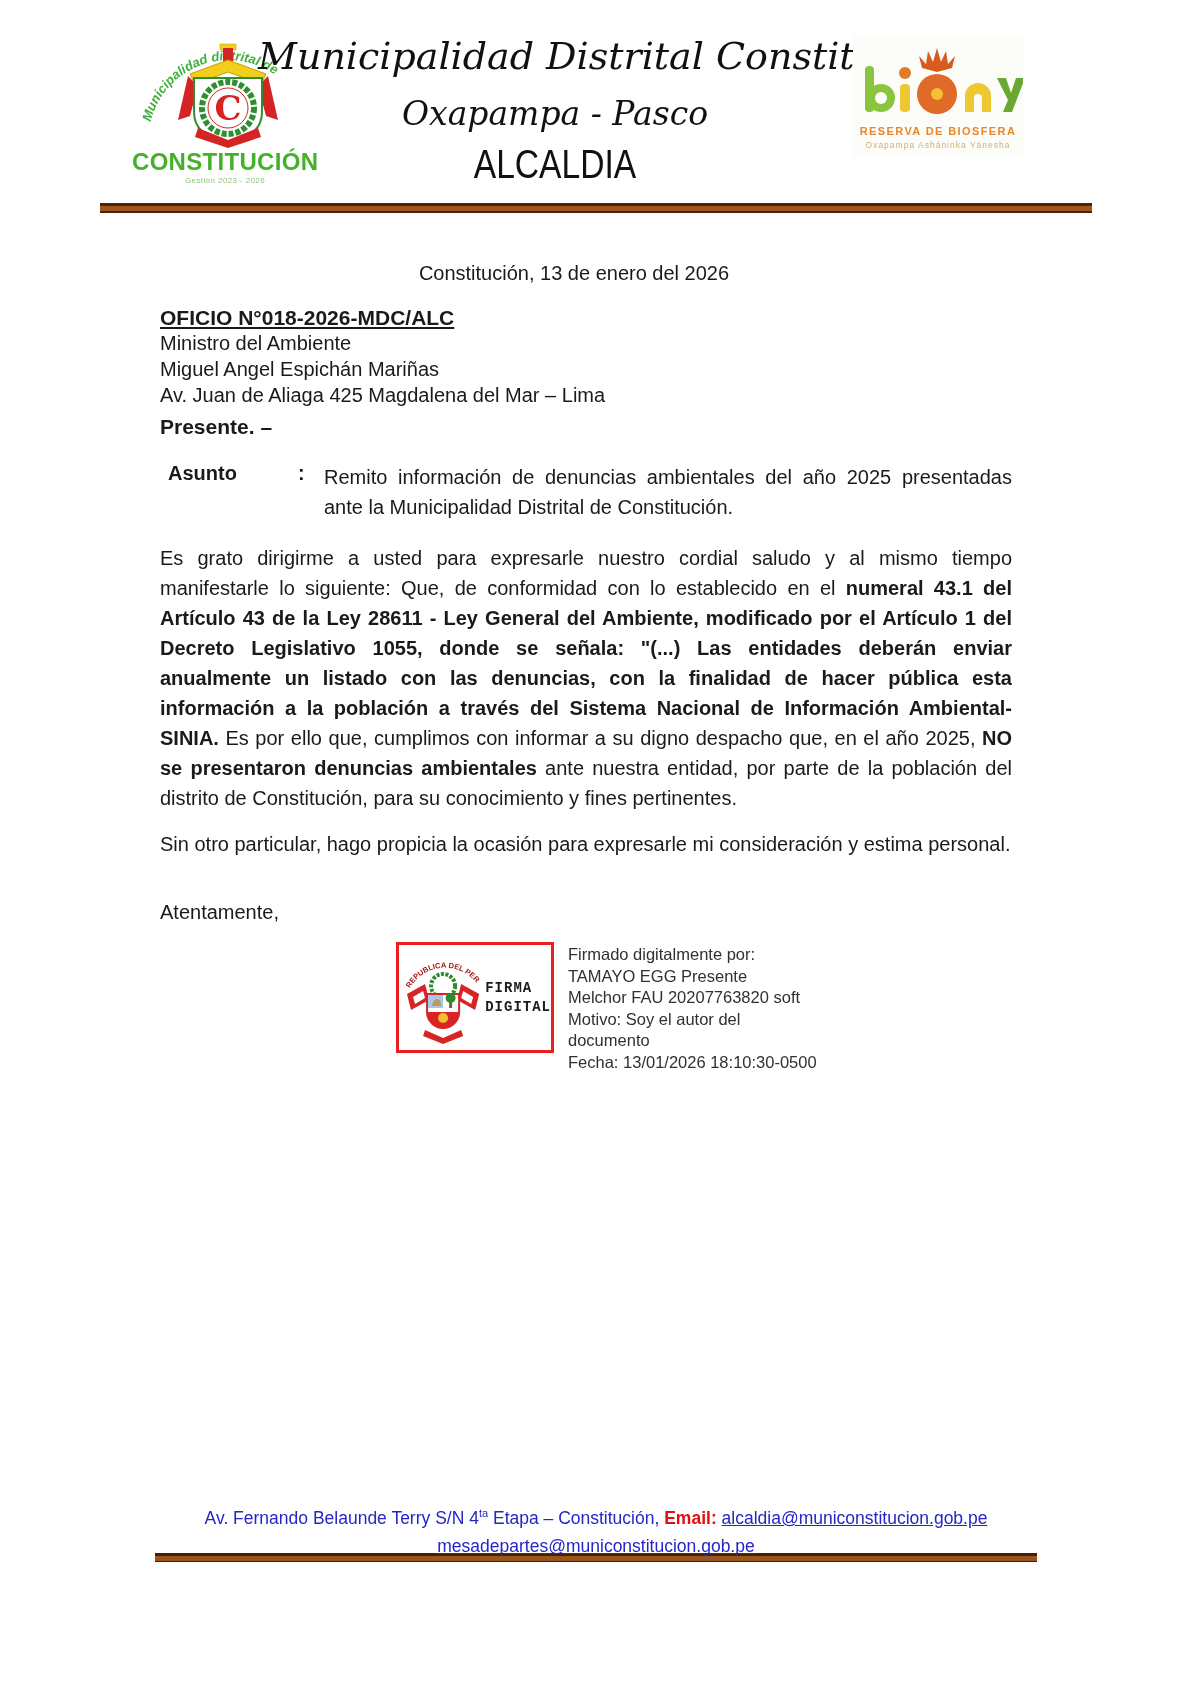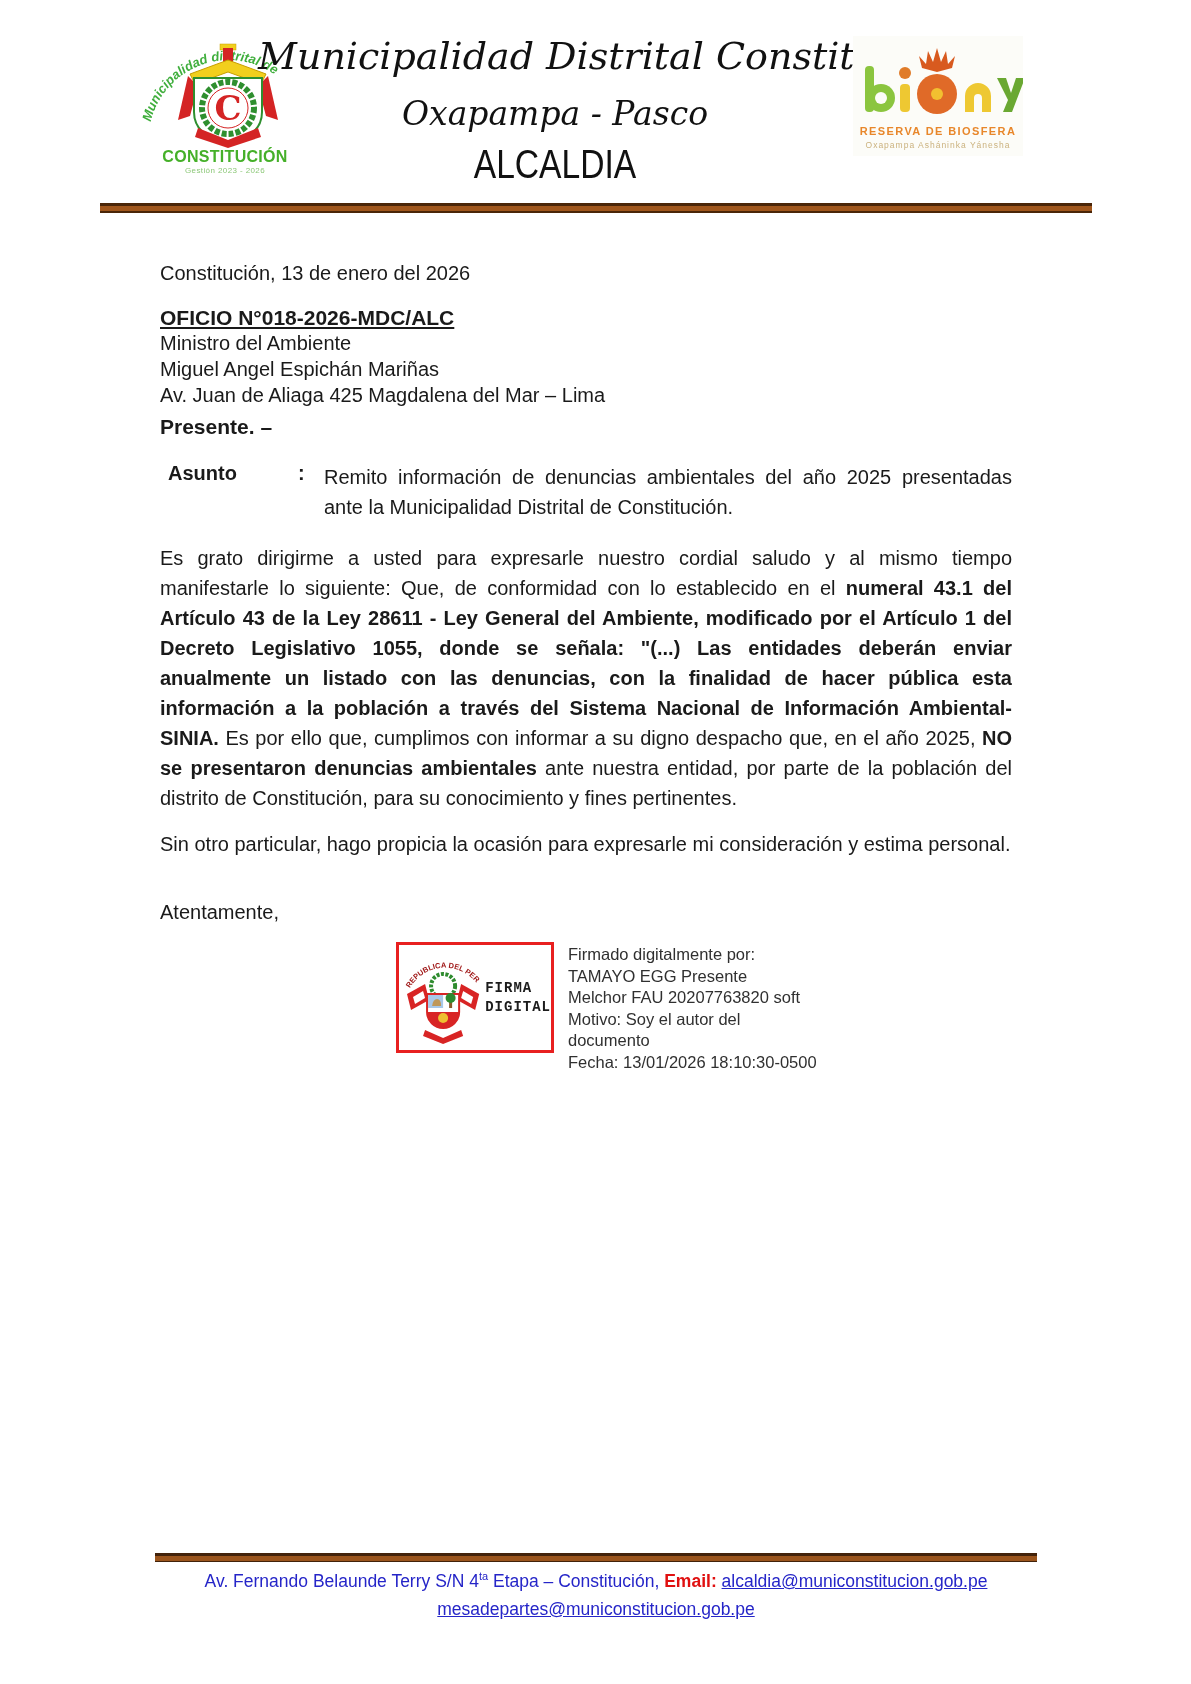--- a/index.html
+++ b/index.html
@@ -3,36 +3,36 @@
 <meta charset="utf-8">
 <style>
   html,body { margin:0; padding:0; background:#ffffff; }
   .page {
     position:relative; width:1191px; height:1684px; background:#ffffff;
     font-family:"Liberation Sans", sans-serif; color:#1a1a1a; overflow:hidden;
   }
 
   
   .logo-left { position:absolute; left:132px; top:26px; width:186px; text-align:center; }
-  .logo-left-name { margin-top:-4px; font-size:16px; font-weight:bold; color:#45b029; letter-spacing:0.3px; }
+  .logo-left-name { margin-top:-4px; font-size:24px; font-weight:bold; color:#45b029; letter-spacing:0.3px; }
   .logo-left-tagline { font-size:8px; color:#8cc878; letter-spacing:0.4px; }
 
   .header-center { position:absolute; left:258px; top:34px; width:594px; text-align:center; }
   .script-line1 { font-family:"DejaVu Serif", serif; font-style:italic; font-size:38px; color:#111; white-space:nowrap; }
   .script-line2 { font-family:"DejaVu Serif", serif; font-style:italic; font-size:33px; color:#111; margin-top:16px; }
   .alcaldia { font-size:41px; color:#111; margin-top:8px; letter-spacing:0px; transform:scaleX(0.82); transform-origin:center; }
 
   .logo-right { position:absolute; left:853px; top:36px; width:170px; }
 
   .header-rule { position:absolute; left:100px; top:203px; width:992px; height:5px;
     background:#a0561c; border-top:3px solid #4a2508; border-bottom:2px solid #4a2508; }
 
   
   .doc { position:absolute; left:160px; top:262px; width:852px; font-size:20px; }
-  .date-line { text-align:left; padding-right:24px; }
+  .date-line { text-align:center; padding-right:24px; }
   .oficio { margin-top:21px; font-size:21px; font-weight:bold; text-decoration:underline; }
   .salutation { margin-top:25px; font-size:21px; font-weight:bold; line-height:26px; }
   .addr-line { line-height:26px; }
   .presente { margin-top:7px; font-size:21px; font-weight:bold; }
 
   .asunto-row { margin-top:23px; display:flex; }
   .asunto-label { width:130px; padding-left:8px; font-weight:bold; }
   .asunto-colon { width:26px; font-weight:bold; }
   .asunto-text { flex:1; text-align:justify; line-height:30px; }
 
@@ -44,21 +44,21 @@
   .sig-row { margin-top:18px; margin-left:236px; display:flex; align-items:flex-start; }
   .stamp { width:152px; height:105px; border:3px solid #e82020; background:#fff;
     display:flex; align-items:center; box-sizing:content-box; }
   .stamp-label { font-family:"Liberation Mono", monospace; font-weight:bold; font-size:14px;
     line-height:19px; color:#1c1c1c; letter-spacing:1px; margin-left:-2px; }
   .sig-details { margin-left:14px; padding-top:2px; font-size:16.5px; line-height:21.5px; color:#303030; }
 
   
   .footer-bar { position:absolute; left:155px; top:1553px; width:882px; height:5px;
     background:#9a541c; border-top:3px solid #42220a; border-bottom:1px solid #42220a; }
-  .footer-text { position:absolute; left:125px; top:1564px; width:942px; text-align:center;
+  .footer-text { position:absolute; left:125px; top:1501px; width:942px; text-align:center;
     font-size:17.5px; color:#2525c8; line-height:24px; }
   .footer-sup { vertical-align:super; font-size:11px; }
   .email-label { color:#e01010; font-weight:bold; }
   .email-link { color:#2525c8; text-decoration:underline; cursor:pointer; }
   .footer-line2 { margin-top:4px; }
 </style>
 </head>
 <body>
 
 <div class="page">

